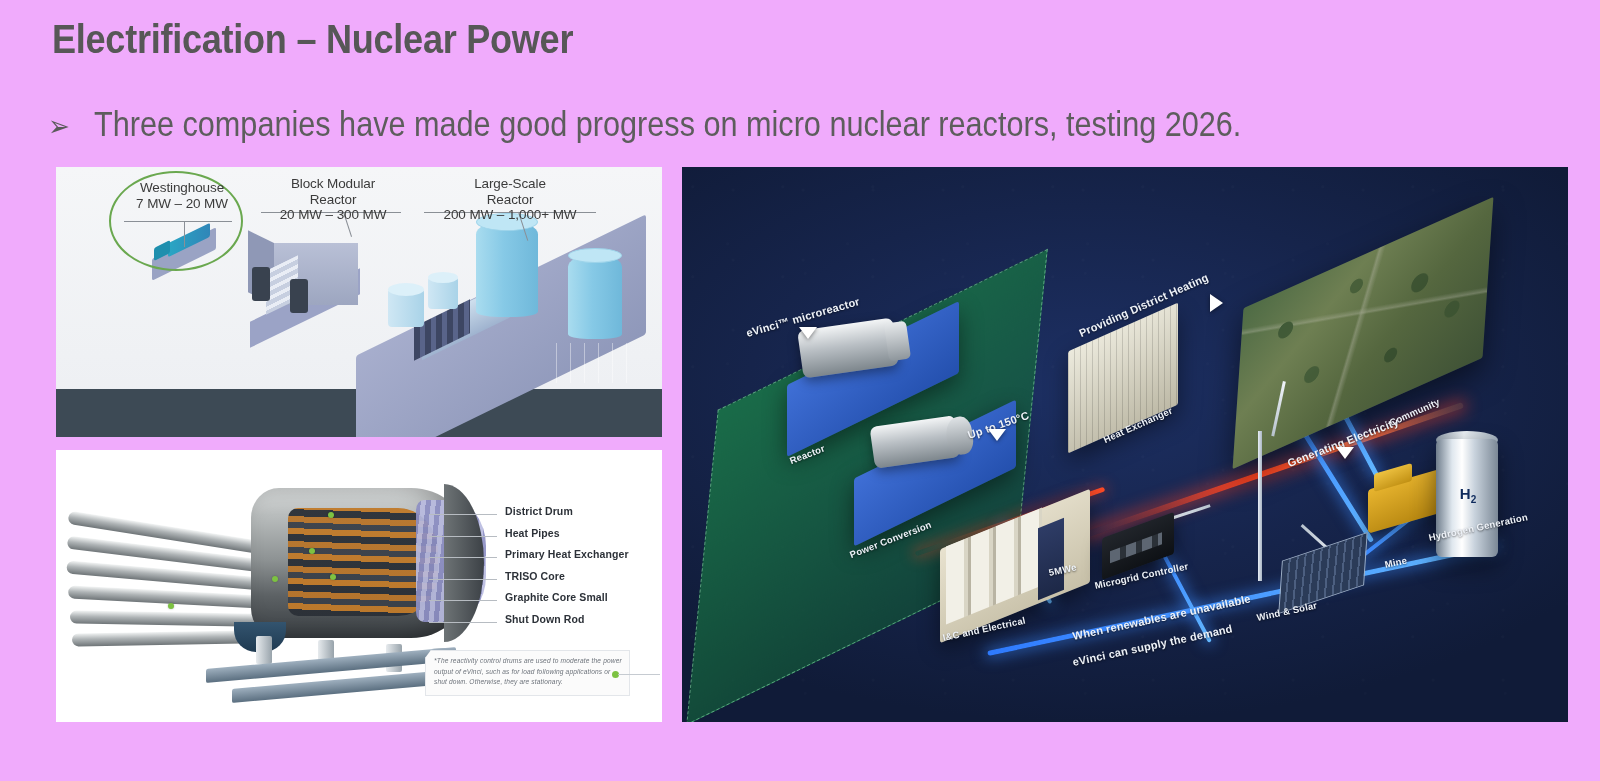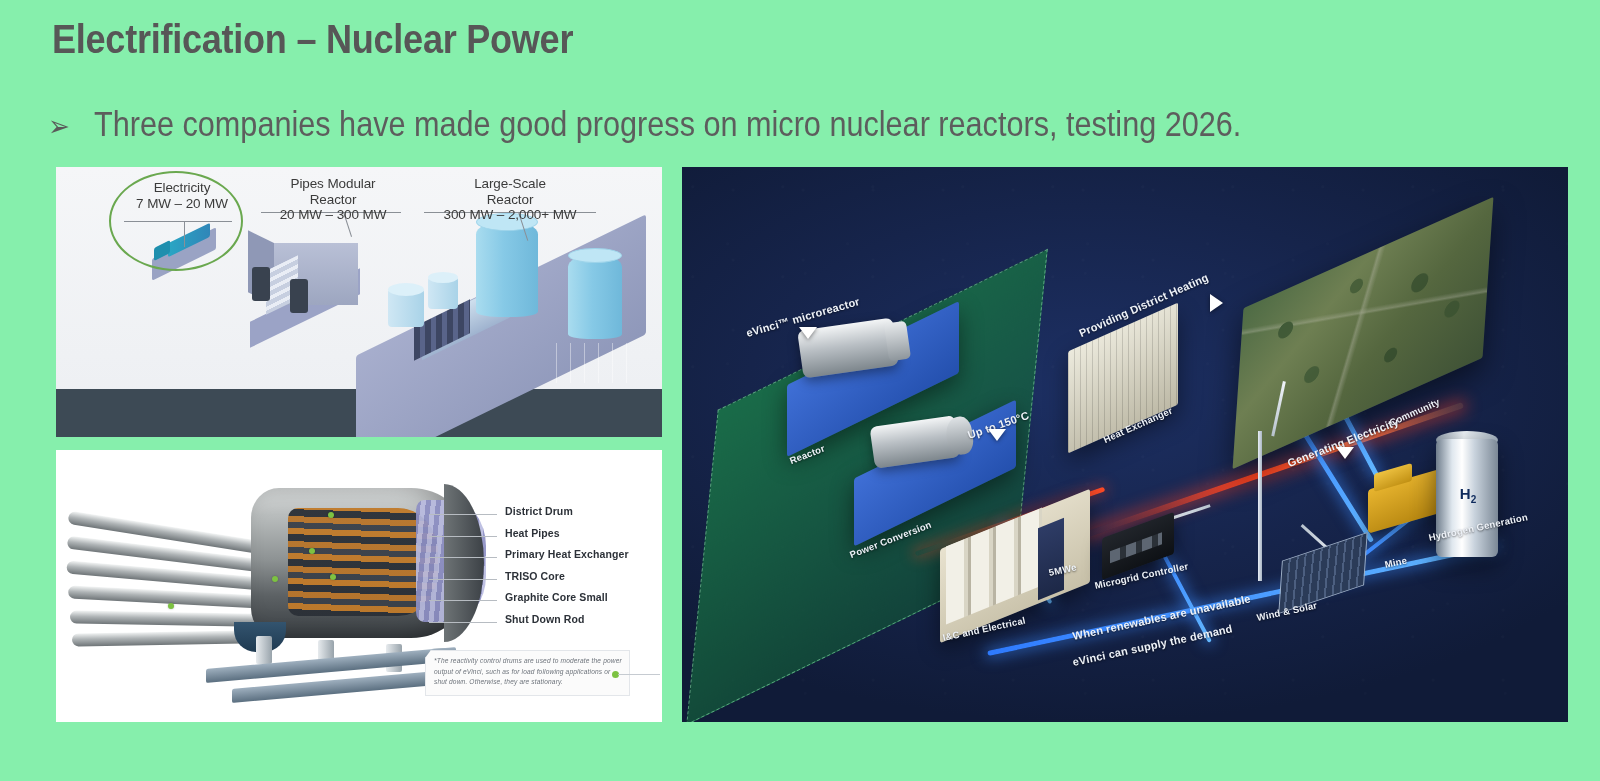--- a/index.html
+++ b/index.html
@@ -2,21 +2,21 @@
 <html><head>
 <meta charset="utf-8">
 <style>
   * { box-sizing: border-box; margin: 0; padding: 0; }
   html, body {
     width: 1600px; height: 781px;
     background: #ffffff;
     font-family: "Liberation Sans", sans-serif;
     overflow: hidden;
   }
-  .slide { position: relative; width: 1600px; height: 781px; background:#86efac; }
+  .slide { position: relative; width: 1600px; height: 781px; background:#f0abfc; }
 
   
   .slide-title {
     position: absolute; left: 52px; top: 16px;
     font-size: 41px; font-weight: bold; color: #575757;
     letter-spacing: -0.3px;
     transform: scaleX(0.88); transform-origin: left center;
     white-space: nowrap;
   }
   .bullet-row {
@@ -491,32 +491,32 @@
     <div class="leader leader-micro"></div>
     <div class="leader-tick tick-micro"></div>
     <div class="leader leader-smr"></div>
     <div class="leader-tick tick-smr"></div>
     <div class="leader leader-large"></div>
     <div class="leader-tick tick-large"></div>
 
     <div class="ellipse-micro"></div>
 
     <div class="scale-lbl lbl-micro">
-      <span class="l1">Electricity</span>
+      <span class="l1">Westinghouse</span>
       <span class="l2">7 MW – 20 MW</span>
     </div>
     <div class="scale-lbl lbl-smr">
-      <span class="l1">Pipes Modular</span>
+      <span class="l1">Block Modular</span>
       <span class="l2">Reactor</span>
       <span class="l3">20 MW – 300 MW</span>
     </div>
     <div class="scale-lbl lbl-large">
       <span class="l1">Large-Scale</span>
       <span class="l2">Reactor</span>
-      <span class="l3">300 MW – 2,000+ MW</span>
+      <span class="l3">200 MW – 1,000+ MW</span>
     </div>
   </div>
 
   <div class="panel-cutaway">
     <div class="pipe pipe1"></div>
     <div class="pipe pipe2"></div>
     <div class="pipe pipe3"></div>
     <div class="pipe pipe4"></div>
     <div class="pipe pipe5"></div>
     <div class="pipe pipe6"></div>

